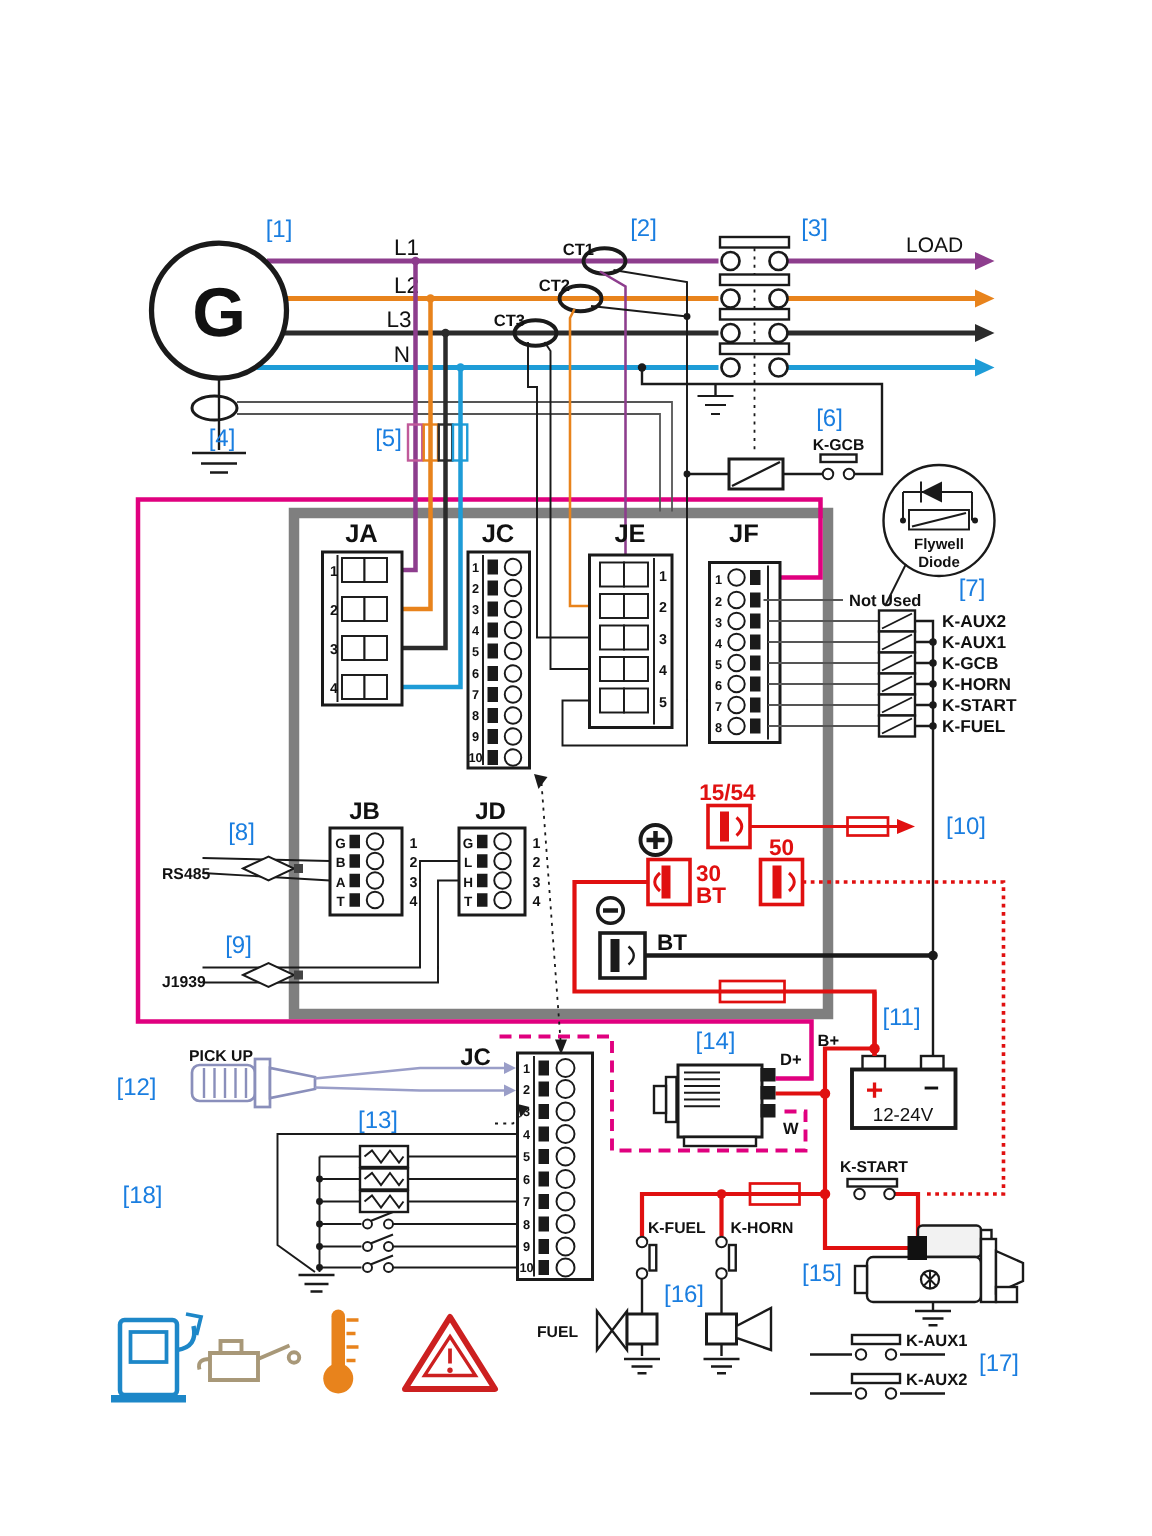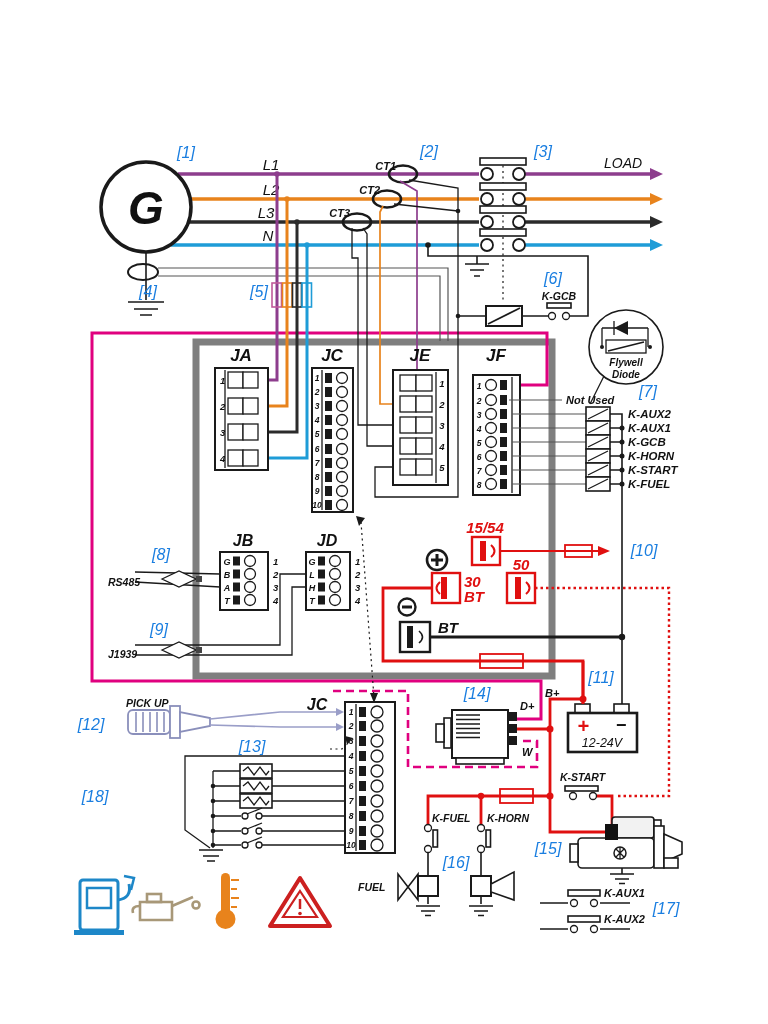--- a/index.html
+++ b/index.html
@@ -1,16 +1,16 @@
 <!DOCTYPE html>
 <html><head>
 <meta charset="utf-8">
 <style>
   html,body{margin:0;padding:0;background:#fff;}
-  #stage{width:624px;height:1024px;position:relative;background:#fff;font-style:italic;}
+  #stage{width:624px;height:1024px;position:relative;background:#fff;}
   text{font-family:"Liberation Sans","DejaVu Sans",sans-serif;fill:#111;}
   .b{font-weight:bold;}
   .call{fill:#1a7ee0;font-size:16px;}
   .redt{fill:#e01010;font-weight:bold;}
   .w1{stroke:#1a1a1a;stroke-width:1.3;fill:none;}
   .w15{stroke:#1a1a1a;stroke-width:1.6;fill:none;}
   .thick{stroke-width:3.4;fill:none;}
   .pl{stroke:#8d3d8d;} .ol{stroke:#e8831c;} .kl{stroke:#2b2b2b;} .nl{stroke:#1e9cd7;}
   .grey{stroke:#555;stroke-width:1.2;fill:none;}
   .red{stroke:#e01010;stroke-width:2.8;fill:none;}

